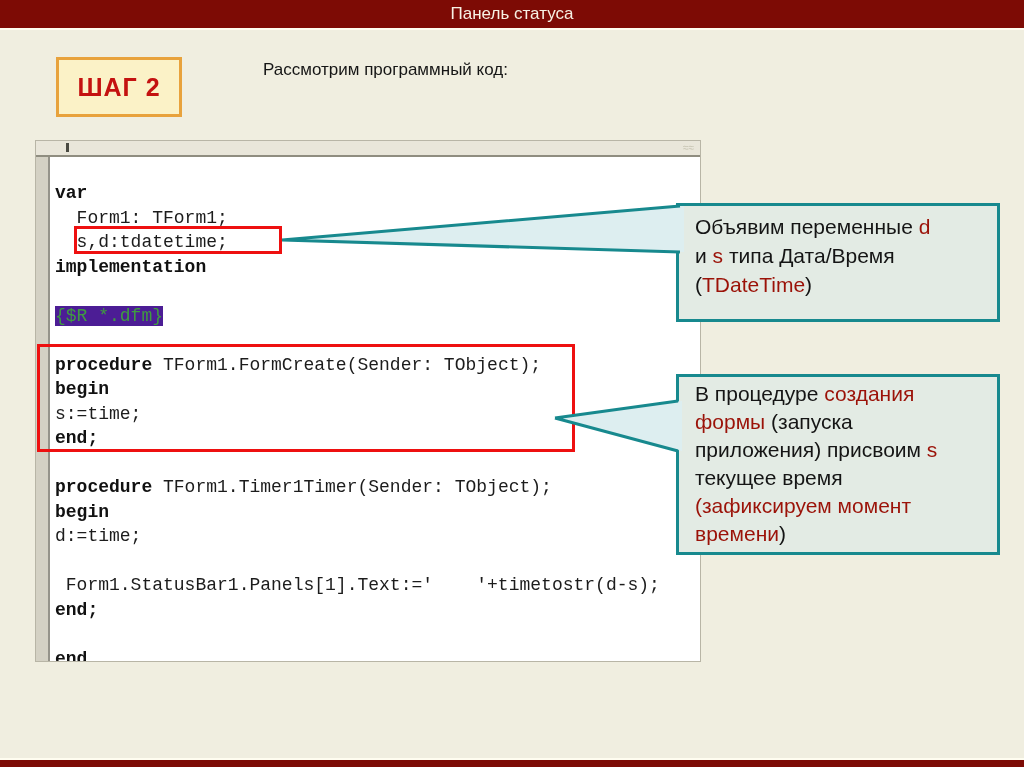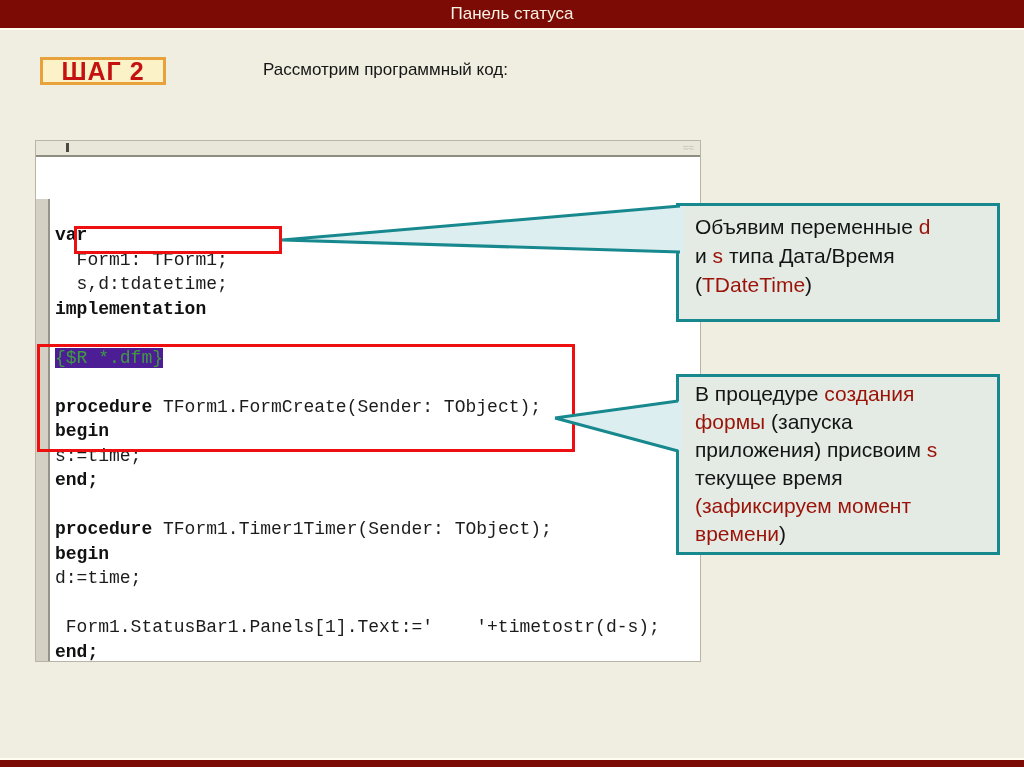--- a/index.html
+++ b/index.html
@@ -17,21 +17,21 @@
     position:absolute; left:0; top:0; right:0; height:28px;
     background:var(--bar); border-bottom:2px solid #fffdf0;
     display:flex; align-items:center; justify-content:center;
     color:#f7f1e4; font-size:17px;
   }
   .bottom-bar{
     position:absolute; left:0; bottom:0; right:0; height:7px;
     background:var(--bar); border-top:2px solid #fffdf0;
   }
   .step-badge{
-    position:absolute; left:40px; top:57px; width:126px; height:28px;
+    position:absolute; left:56px; top:57px; width:126px; height:60px;
     box-sizing:border-box; background:var(--badge-bg);
     border:3px solid var(--badge-border);
     display:flex; align-items:center; justify-content:center;
     color:var(--badge-text); font-weight:bold; font-size:25px; letter-spacing:1px;
   }
   .heading{
     position:absolute; left:263px; top:60px; font-size:17px; color:#151515;
   }
   .code-panel{
     position:absolute; left:35px; top:140px; width:666px; height:522px;
@@ -41,21 +41,21 @@
     position:absolute; left:0; top:0; right:0; height:14px;
     background:#e9e6da; border-bottom:2px solid #8f8d80;
   }
   .scroll-tick{
     position:absolute; left:30px; top:2px; width:3px; height:9px; background:#4a4a42;
   }
   .scroll-marks{
     position:absolute; right:6px; top:0; font-size:10px; color:#c5c2b0; line-height:14px;
   }
   .code-body{
-    position:absolute; left:0; top:16px; right:0; bottom:0; display:flex;margin-top:42px;
+    position:absolute; left:0; top:16px; right:0; bottom:0; display:flex;
   }
   .code-gutter{
     width:12px; background:#d4d1c4; border-right:2px solid #95938a;
   }
   .code-text{
     flex:1; padding:24px 0 0 5px;
     font-family:"Liberation Mono", monospace; font-size:18px; line-height:24.5px;
     color:#1c1c1c; white-space:pre; overflow:hidden;
   }
   .code-line{height:24.5px;}

